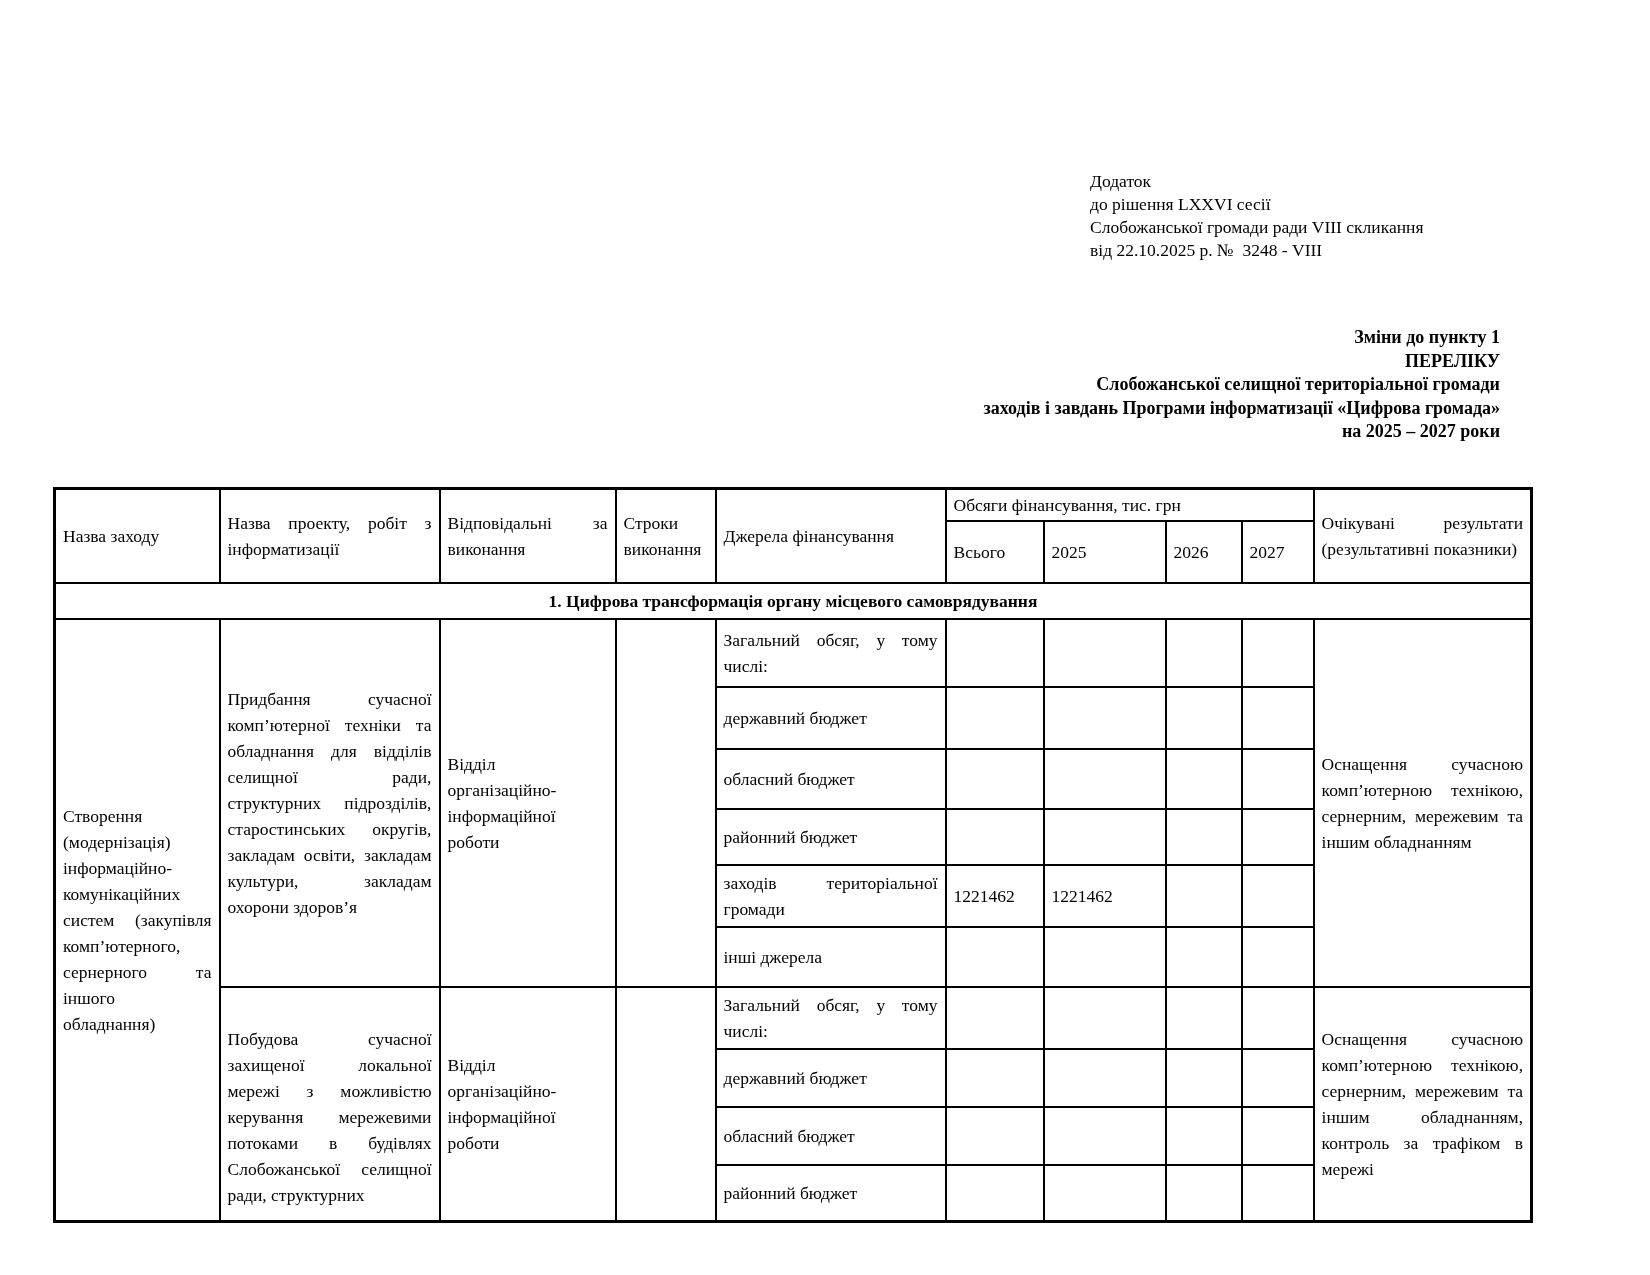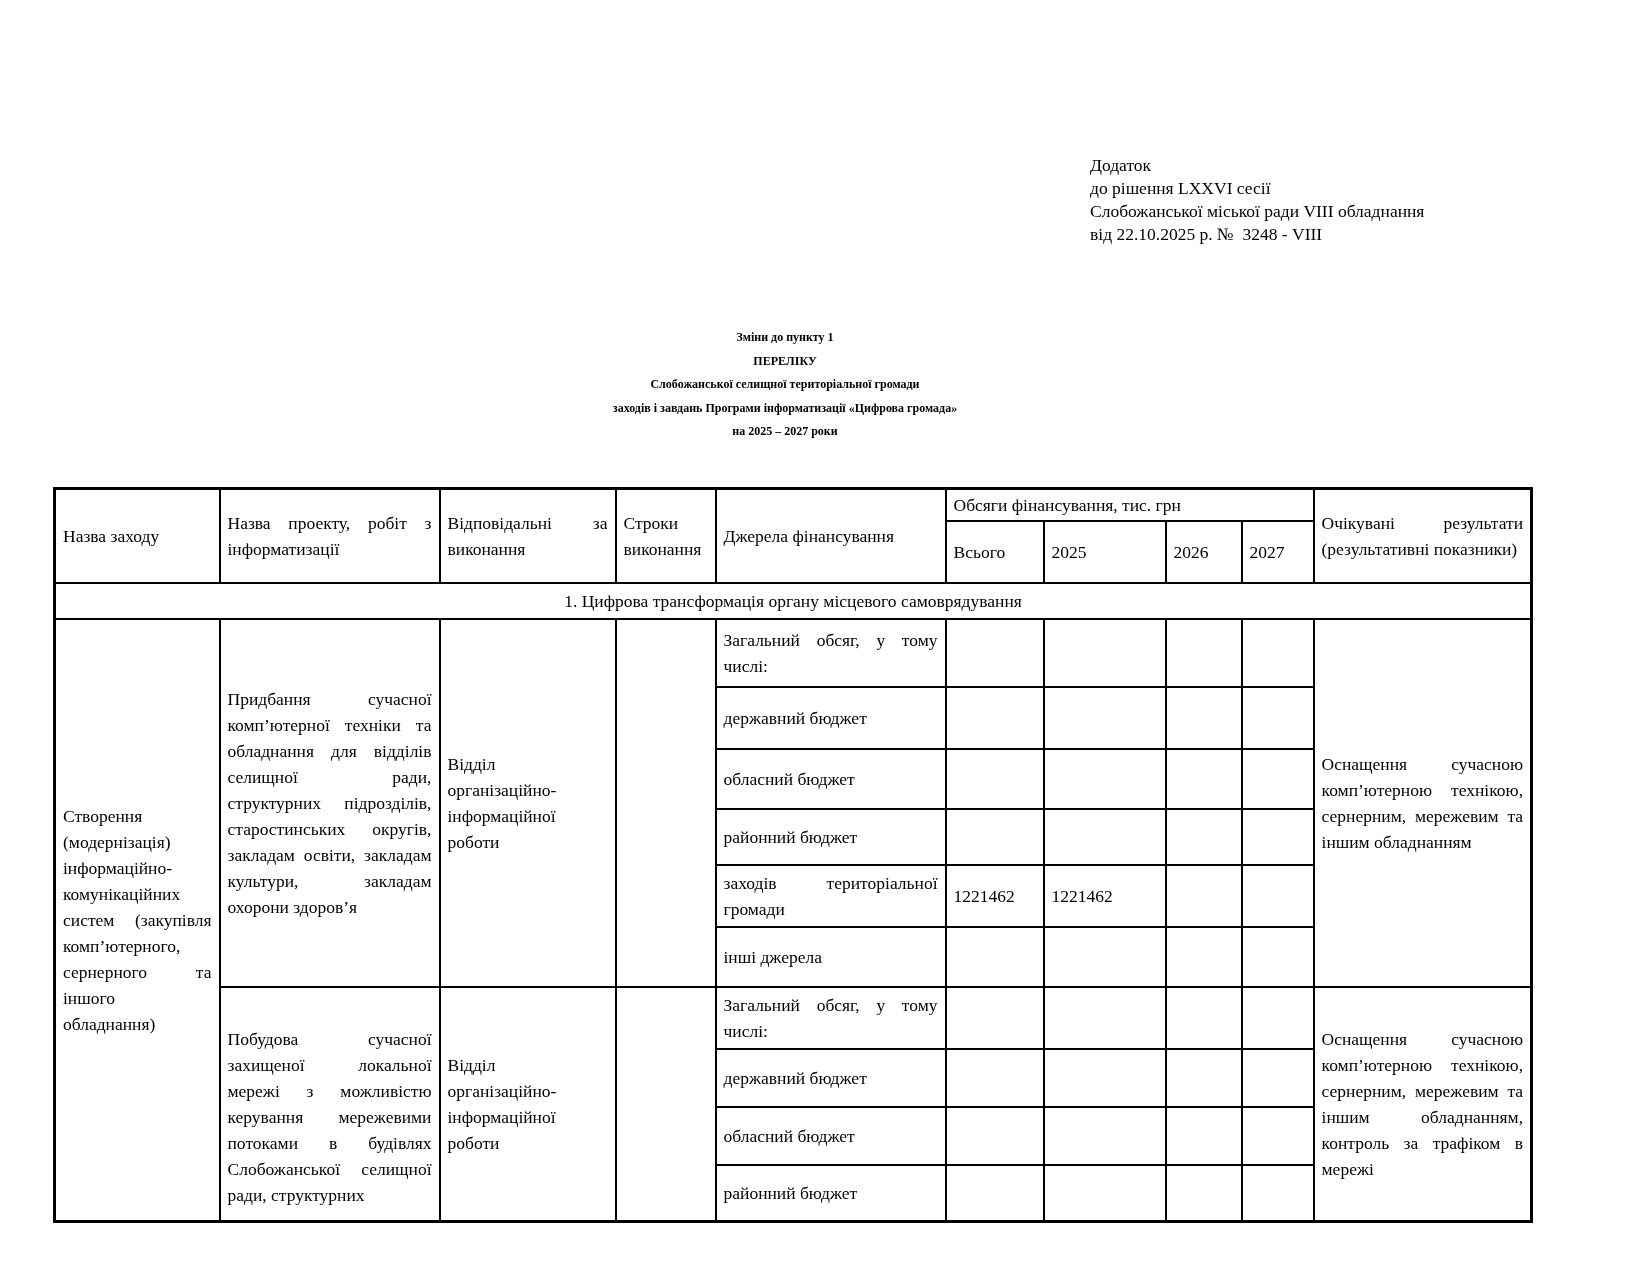--- a/index.html
+++ b/index.html
@@ -4,48 +4,48 @@
 <style>
   html,body { margin:0; padding:0; }
   body {
     width:1650px; height:1275px; background:#ffffff; color:#000;
     font-family:"Liberation Serif", serif;
     position:relative; overflow:hidden;
   }
   .page { position:absolute; inset:0; }
 
   .appendix {
-    position:absolute; top:154px; left:1090px;
+    position:absolute; top:170px; left:1090px;
     font-size:17.5px; line-height:23px; white-space:nowrap;
   }
 
   .doc-title {
-    position:absolute; top:326px; left:53px; width:1464px;
-    text-align:center; font-weight:bold;
-    font-size:12px; line-height:23.5px;
+    position:absolute; top:326px; left:36px; width:1464px;
+    text-align:right; font-weight:bold;
+    font-size:18px; line-height:23.5px;
   }
 
   table.main-table {
     position:absolute; top:487px; left:53px;
     width:1477px; border-collapse:collapse; table-layout:fixed;
     border:3px solid #000;
   }
   table.main-table td {
     border:2px solid #000;
     padding:2px 7px;
     font-size:17.5px; line-height:26px;
     vertical-align:middle;
     overflow:hidden;
     word-wrap:break-word;
   }
   td.h-cell { text-align:left; }
   td.h-justify { text-align:justify;margin-top:8px; }
   td.group-cell { line-height:22px; padding:1px 7px; }
   td.section-cell {
-    font-weight:normal; text-align:center; font-size:18px;
+    font-weight:bold; text-align:center; font-size:18px;
     border-top:3px solid #000; border-bottom:3px solid #000;
     line-height:30px;
     border-radius:6px;
   }
   td.cell-measure { text-align:justify; }
   td.cell-project { vertical-align:top; padding-top:14px; text-align:justify; }
   td.cell-project.second { padding-top:28px; }
   td.cell-resp { text-align:left; }
   td.cell-label { text-align:justify; }
   td.cell-num { text-align:left; padding-left:9px; }
@@ -53,21 +53,21 @@
   tr.row-short td { line-height:24px; padding:17px 7px; }
 </style>
 </head>
 <body>
 
 <div class="page">
 
   <div class="appendix">
     <div>Додаток</div>
     <div>до рішення LXXVI сесії</div>
-    <div>Слобожанської міської ради VIII обладнання</div>
+    <div>Слобожанської громади ради VIII скликання</div>
     <div>від 22.10.2025 р. №&nbsp; 3248 - VIII</div>
   </div>
 
   <div class="doc-title">
     <div>Зміни до пункту 1</div>
     <div>ПЕРЕЛІКУ</div>
     <div>Слобожанської селищної територіальної громади</div>
     <div>заходів і завдань Програми інформатизації «Цифрова громада»</div>
     <div>на 2025 – 2027 роки</div>
   </div>

